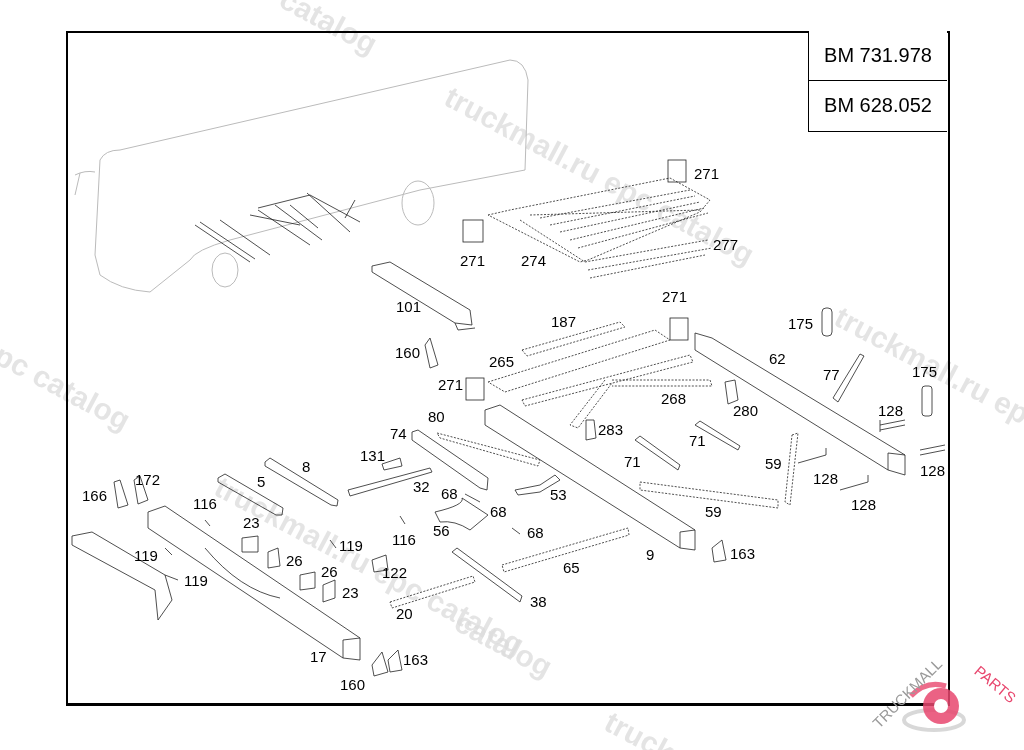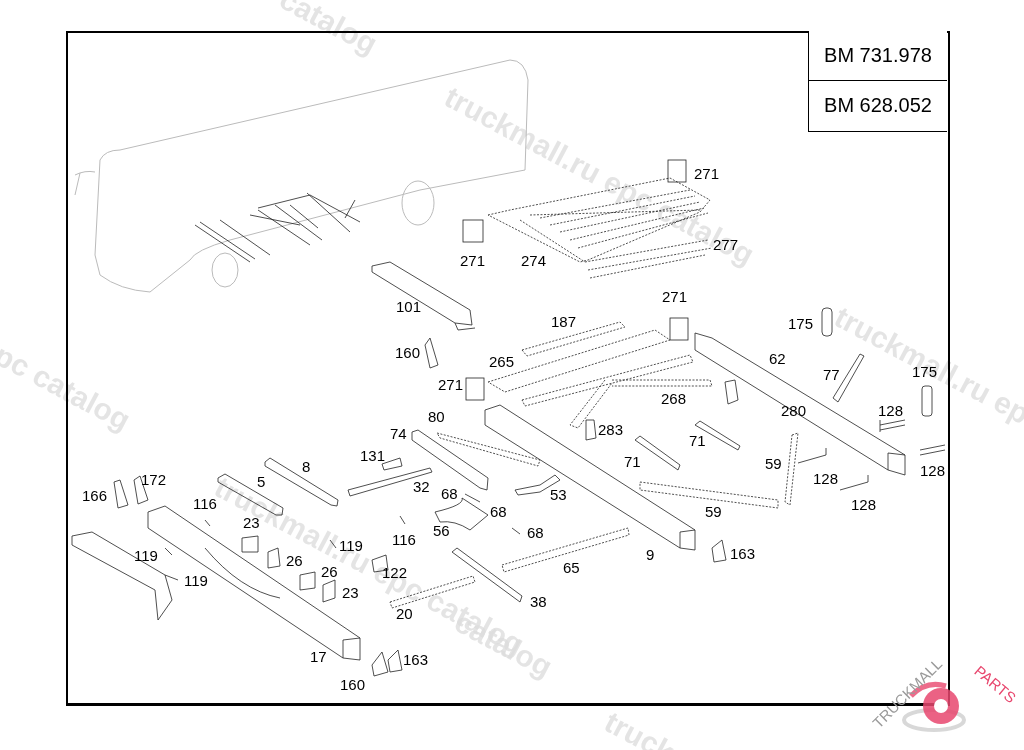--- a/index.html
+++ b/index.html
@@ -160,33 +160,33 @@
     <div class="callout" style="left: 662px; top: 289px;">271</div>
     <div class="callout" style="left: 551px; top: 314px;">187</div>
     <div class="callout" style="left: 788px; top: 316px;">175</div>
     <div class="callout" style="left: 395px; top: 345px;">160</div>
     <div class="callout" style="left: 489px; top: 354px;">265</div>
     <div class="callout" style="left: 769px; top: 351px;">62</div>
     <div class="callout" style="left: 438px; top: 377px;">271</div>
     <div class="callout" style="left: 823px; top: 367px;">77</div>
     <div class="callout" style="left: 912px; top: 364px;">175</div>
     <div class="callout" style="left: 661px; top: 391px;">268</div>
-    <div class="callout" style="left: 733px; top: 403px; margin-left: 48px;">280</div>
+    <div class="callout" style="left: 733px; top: 403px;">280</div>
     <div class="callout" style="left: 878px; top: 403px;">128</div>
     <div class="callout" style="left: 428px; top: 409px;">80</div>
     <div class="callout" style="left: 390px; top: 426px;">74</div>
     <div class="callout" style="left: 598px; top: 422px;">283</div>
     <div class="callout" style="left: 689px; top: 433px;">71</div>
     <div class="callout" style="left: 765px; top: 456px;">59</div>
     <div class="callout" style="left: 920px; top: 463px;">128</div>
     <div class="callout" style="left: 360px; top: 448px;">131</div>
     <div class="callout" style="left: 302px; top: 459px;">8</div>
     <div class="callout" style="left: 624px; top: 454px;">71</div>
     <div class="callout" style="left: 813px; top: 471px;">128</div>
-    <div class="callout" style="left: 141px; top: 472px;">172</div>
+    <div class="callout" style="left: 135px; top: 472px;">172</div>
     <div class="callout" style="left: 257px; top: 474px;">5</div>
     <div class="callout" style="left: 413px; top: 479px;">32</div>
     <div class="callout" style="left: 441px; top: 486px;">68</div>
     <div class="callout" style="left: 82px; top: 488px;">166</div>
     <div class="callout" style="left: 550px; top: 487px;">53</div>
     <div class="callout" style="left: 490px; top: 504px;">68</div>
     <div class="callout" style="left: 851px; top: 497px;">128</div>
     <div class="callout" style="left: 193px; top: 496px;">116</div>
     <div class="callout" style="left: 705px; top: 504px;">59</div>
     <div class="callout" style="left: 243px; top: 515px;">23</div>

